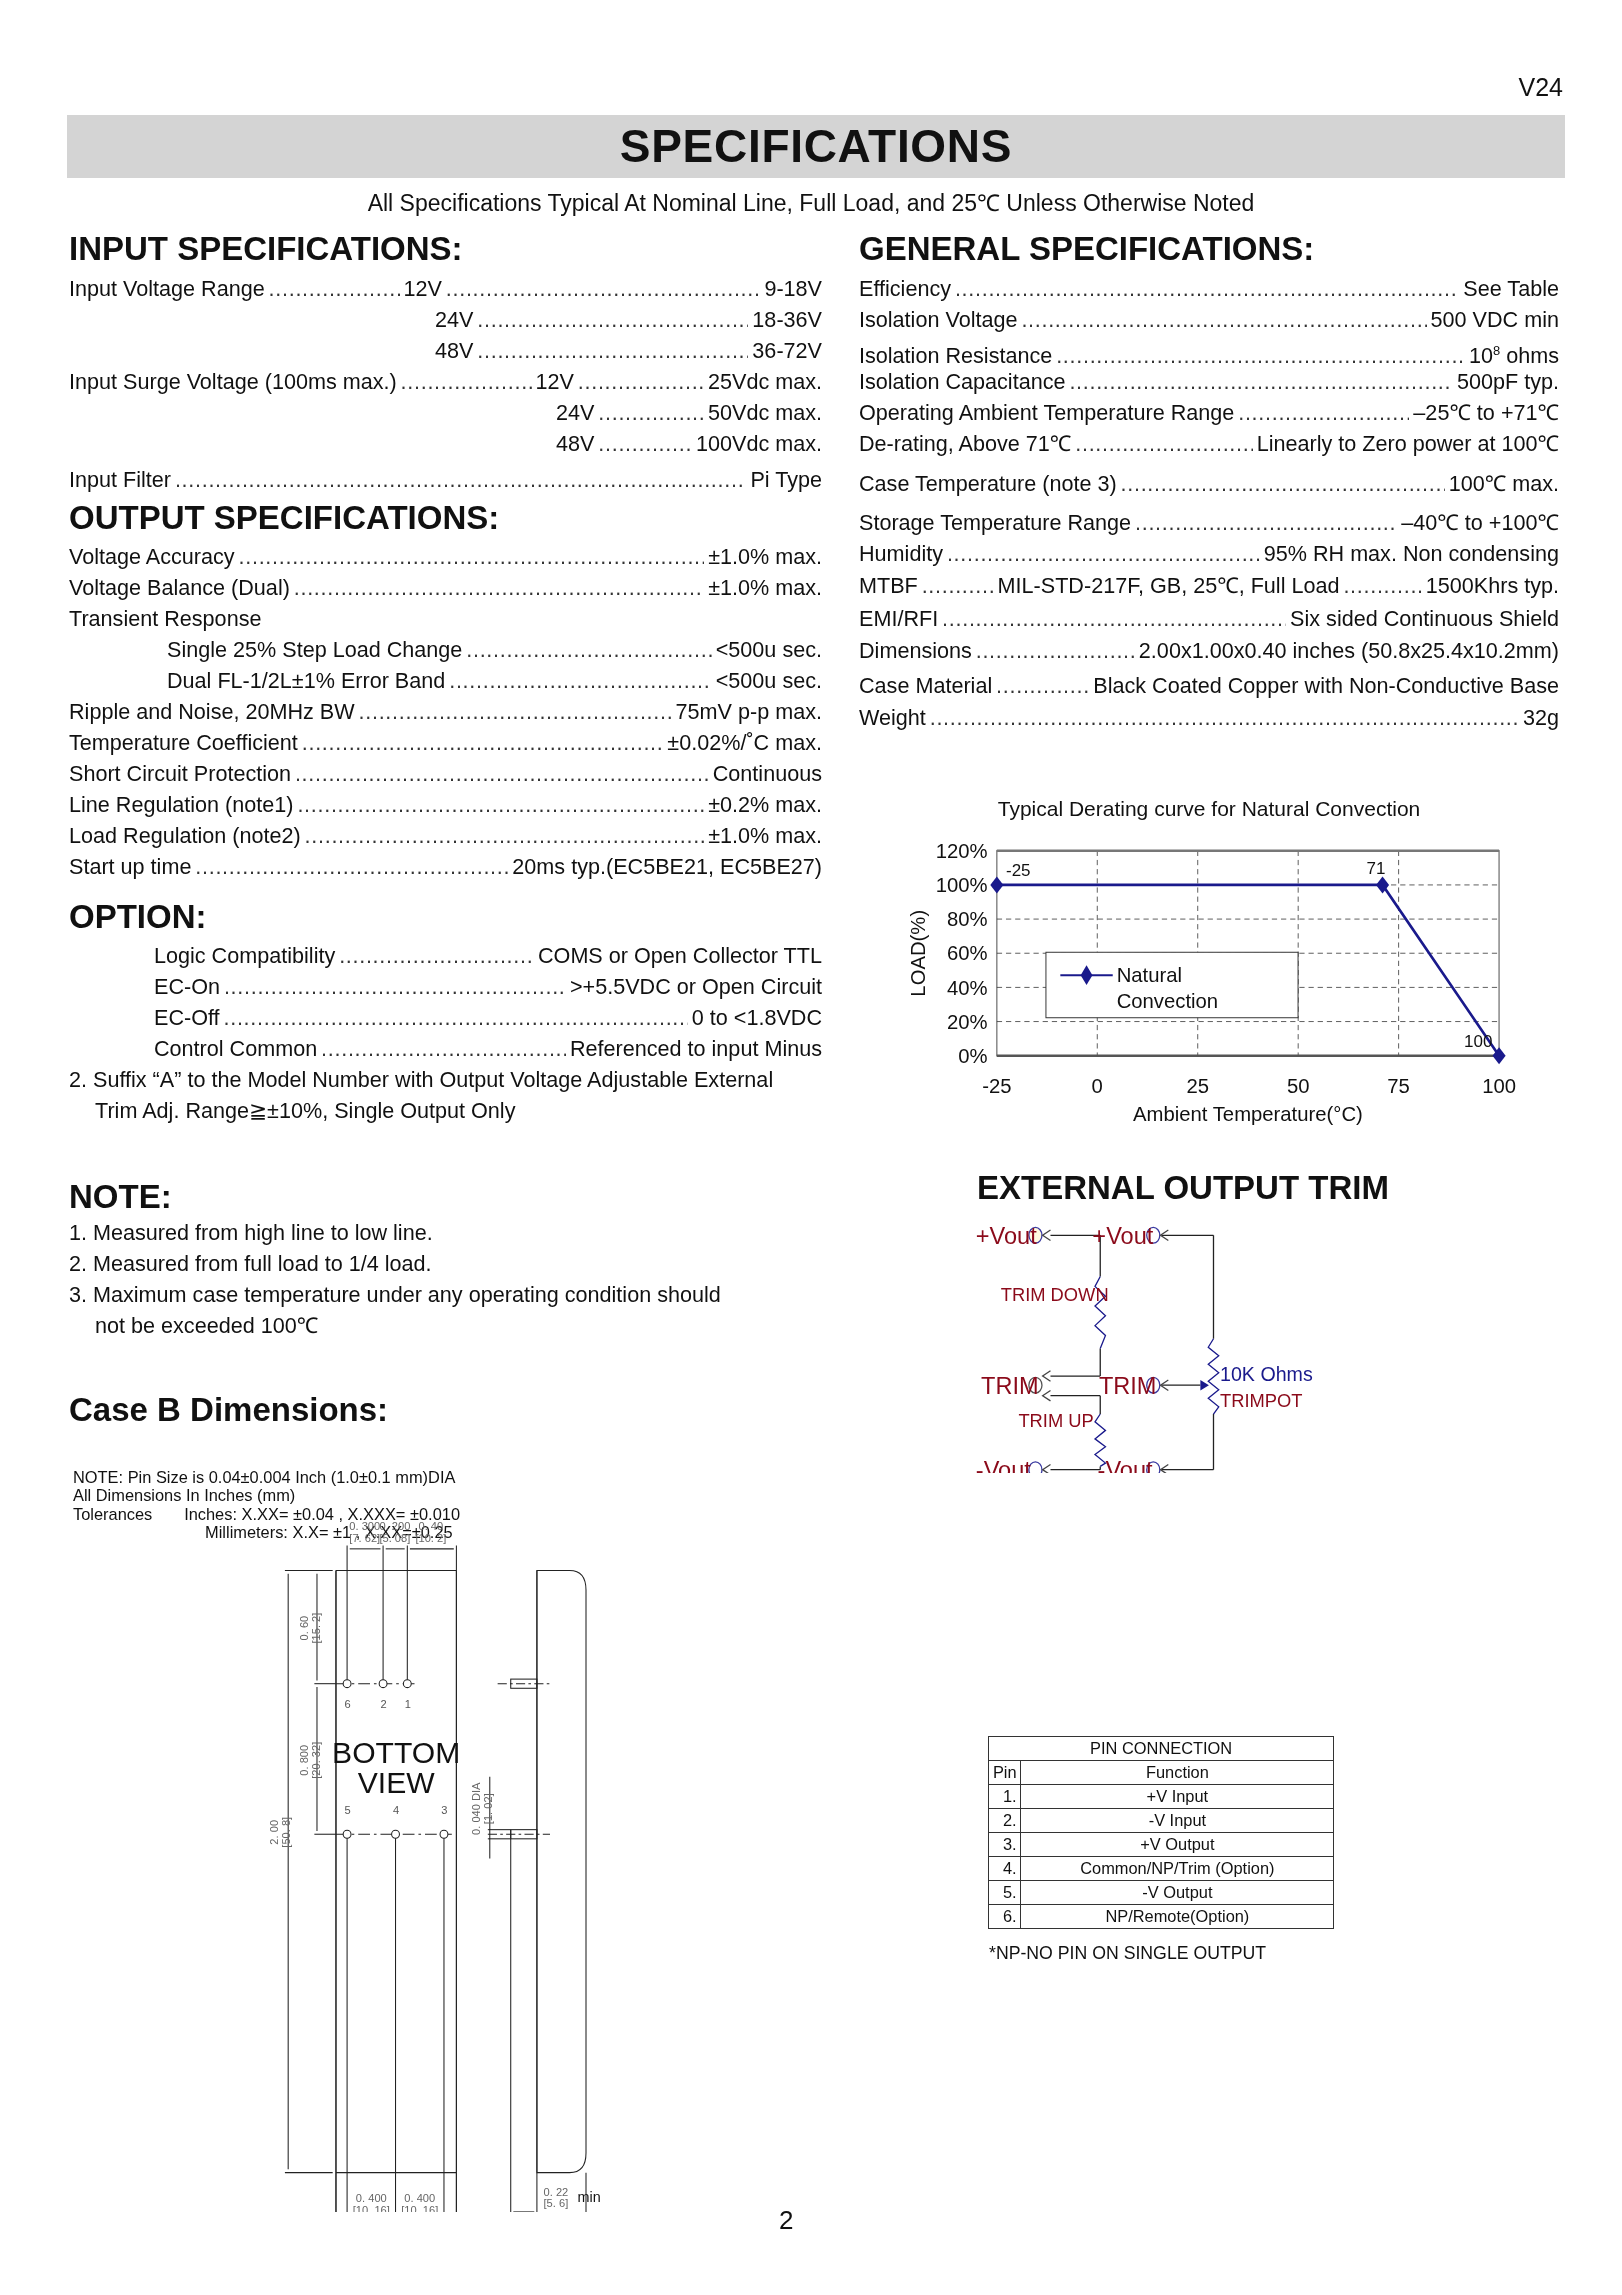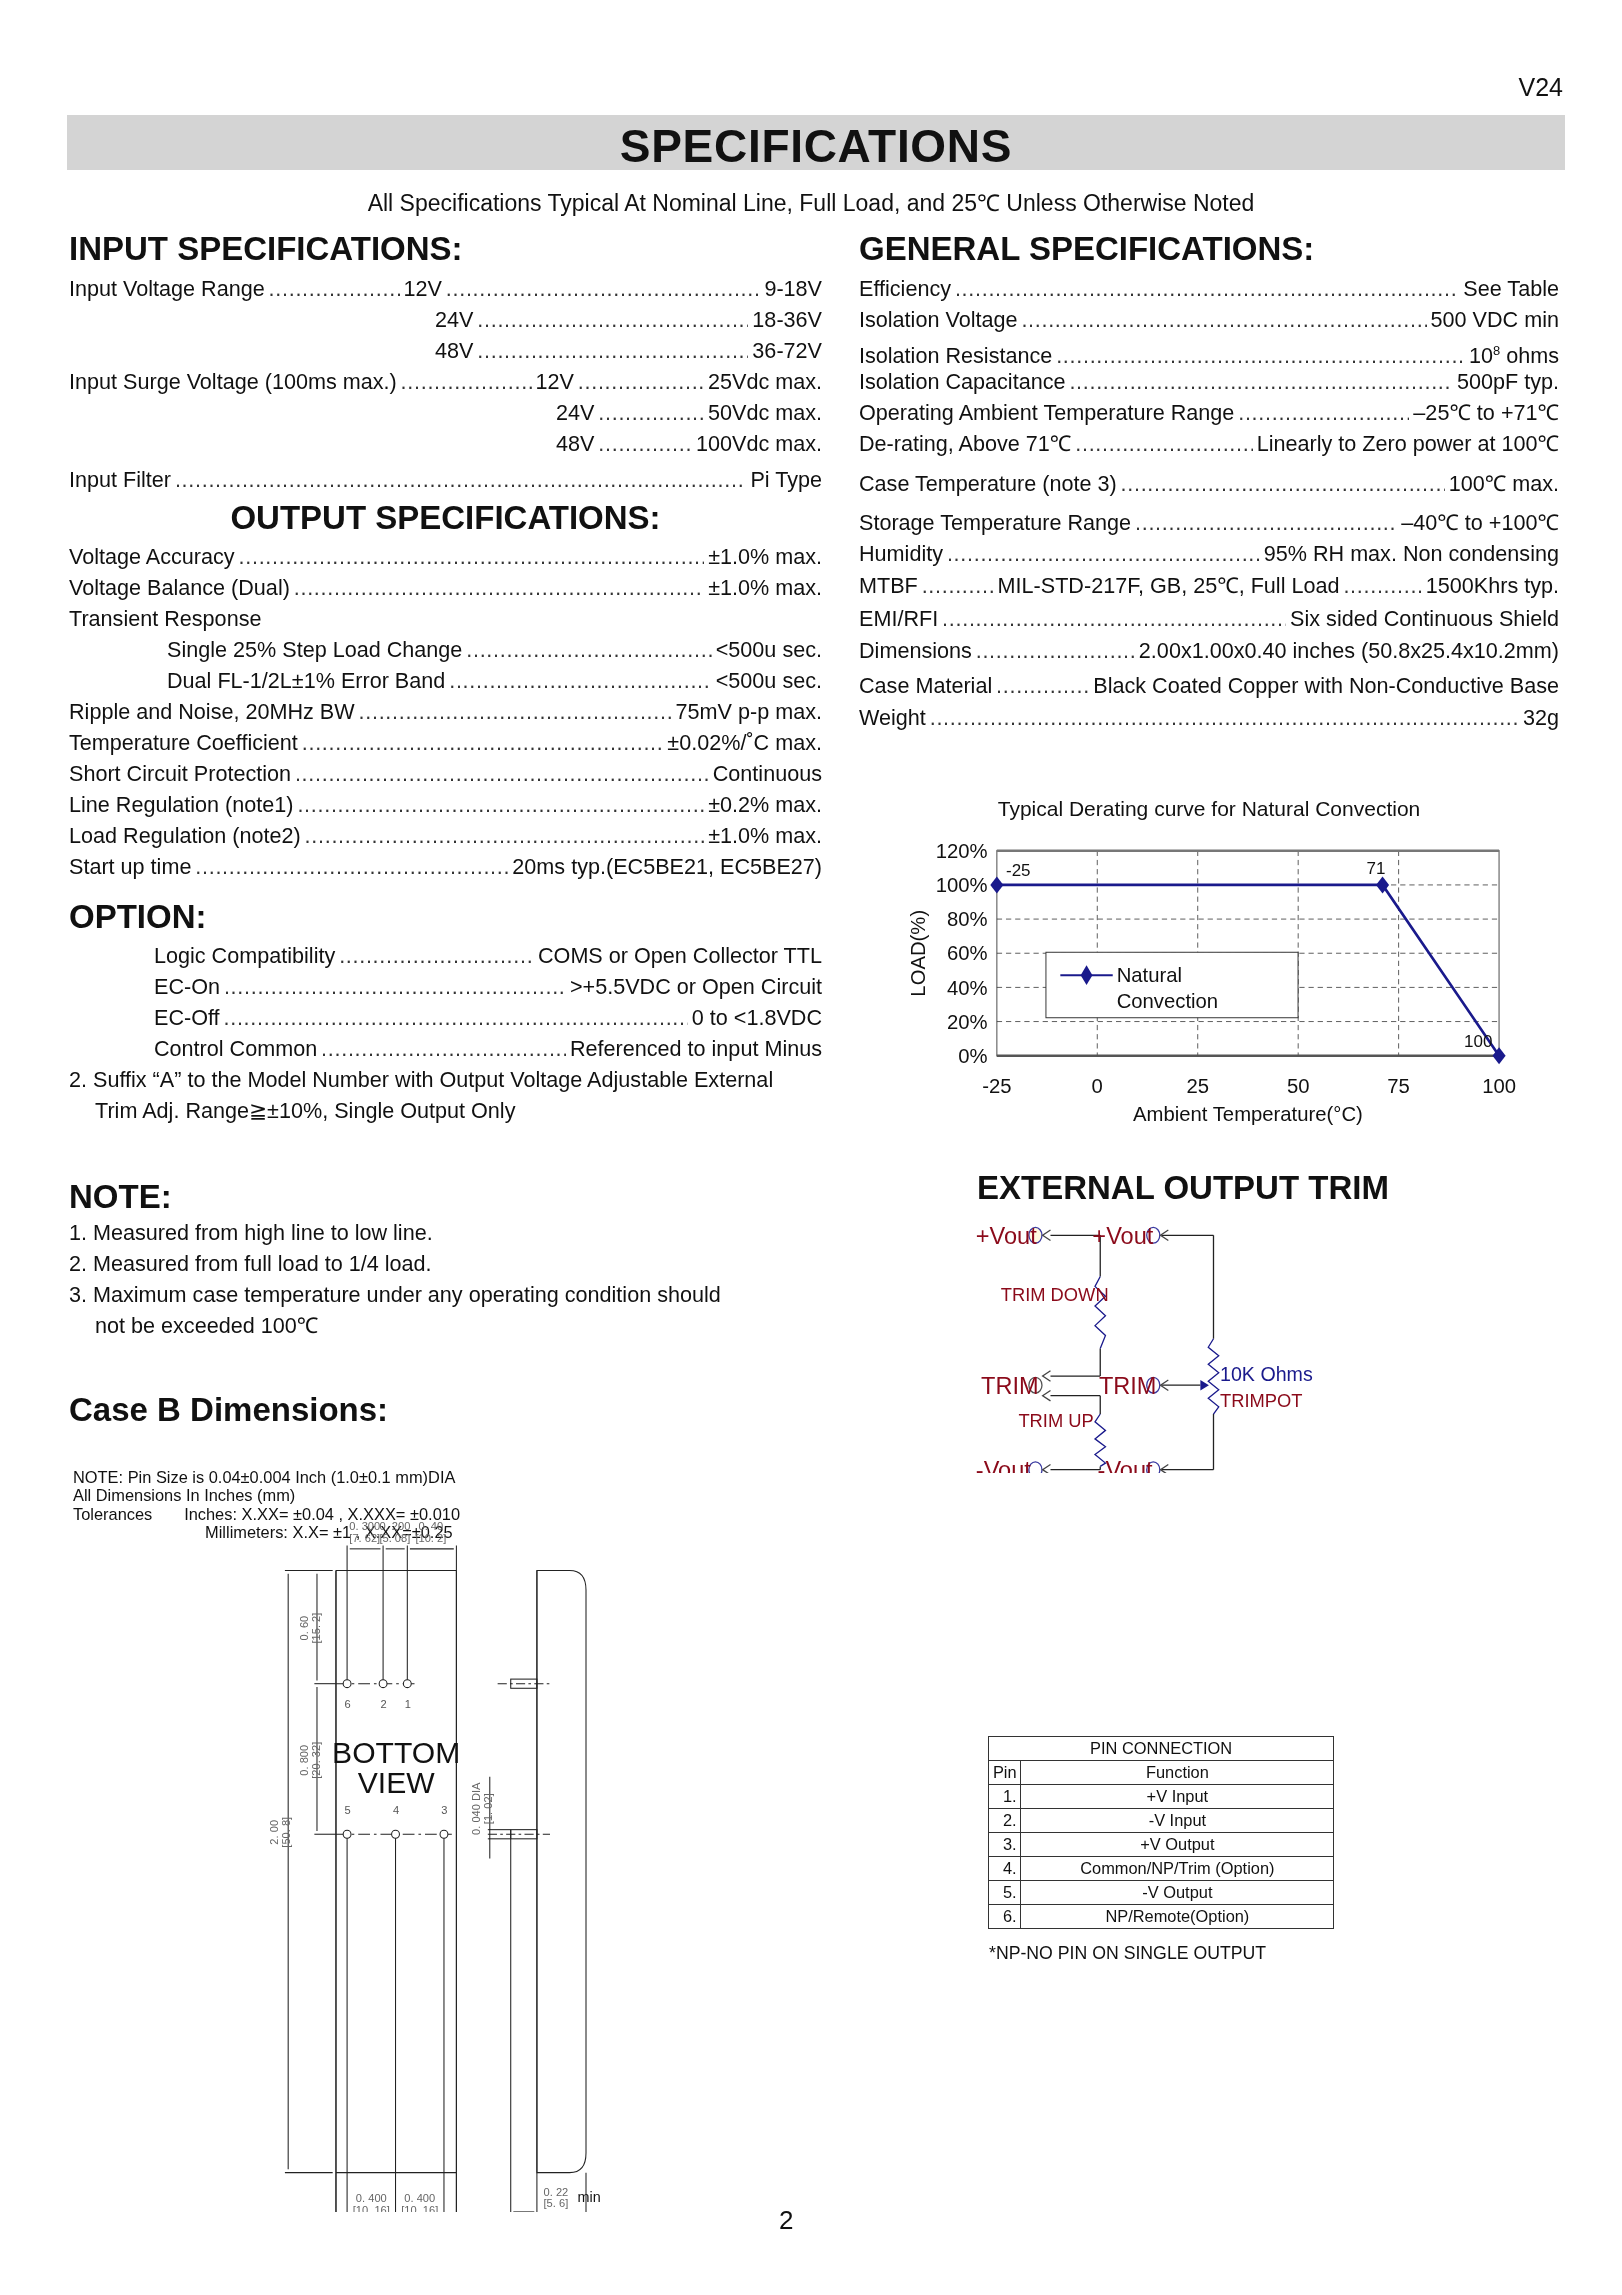--- a/index.html
+++ b/index.html
@@ -1,20 +1,20 @@
 <!DOCTYPE html>
 <html style="font-size:10.5px"><head>
 <meta charset="utf-8">
 <style>
   html, body { margin:0; padding:0; background:#ffffff; }
   body { width:1622px; height:2295px; position:relative; overflow:hidden;
          font-family:"Liberation Sans", sans-serif; color:#111; }
   .abs { position:absolute; }
   .version { right:59px; top:73px; font-size:25px; }
-  .banner { left:67px; top:115px; width:1498px; height:55px; background:#d4d4d4; }
+  .banner { left:67px; top:115px; width:1498px; height:63px; background:#d4d4d4; }
   .banner-title { width:100%; text-align:center; font-size:46px; font-weight:bold; line-height:63px; letter-spacing:0.7px; }
   .subtitle { left:0; width:1622px; top:186px; text-align:center; font-size:23px; }
   .h2 { font-weight:bold; font-size:33px; }
   .col-left { left:69px; width:753px; }
   .col-right { left:859px; width:700px; }
   .row { display:flex; align-items:baseline; font-size:21.6px; height:31px; line-height:31px; white-space:nowrap; }
   .row .lbl { flex:0 0 auto; }
   .row .dots { flex:1 1 auto; overflow:hidden; margin:0 3.9px; color:#333; letter-spacing:0.7px; }
   .row .dots::after { content:"........................................................................................................................................................................................................"; }
   .row .val { flex:0 0 auto; }
@@ -79,21 +79,21 @@
     <span class="dots"></span>
     <span class="val">100Vdc max.</span>
   </div>
   <div class="row" style="margin-top:5.2px;">
     <span class="lbl">Input Filter</span>
     <span class="dots"></span>
     <span class="val">Pi Type</span>
   </div>
 </div>
 
-<div class="abs col-left" style="top:499px;text-align:center;">
+<div class="abs col-left" style="top:499px;">
   <div class="h2" style="height:42px;">OUTPUT SPECIFICATIONS:</div>
   <div id="output-rows">
       <div class="row">
         <span class="lbl">Voltage Accuracy</span>
         <span class="dots"></span>
         <span class="val">±1.0% max.</span>
       </div>
       <div class="row">
         <span class="lbl">Voltage  Balance  (Dual)</span>
         <span class="dots"></span>

